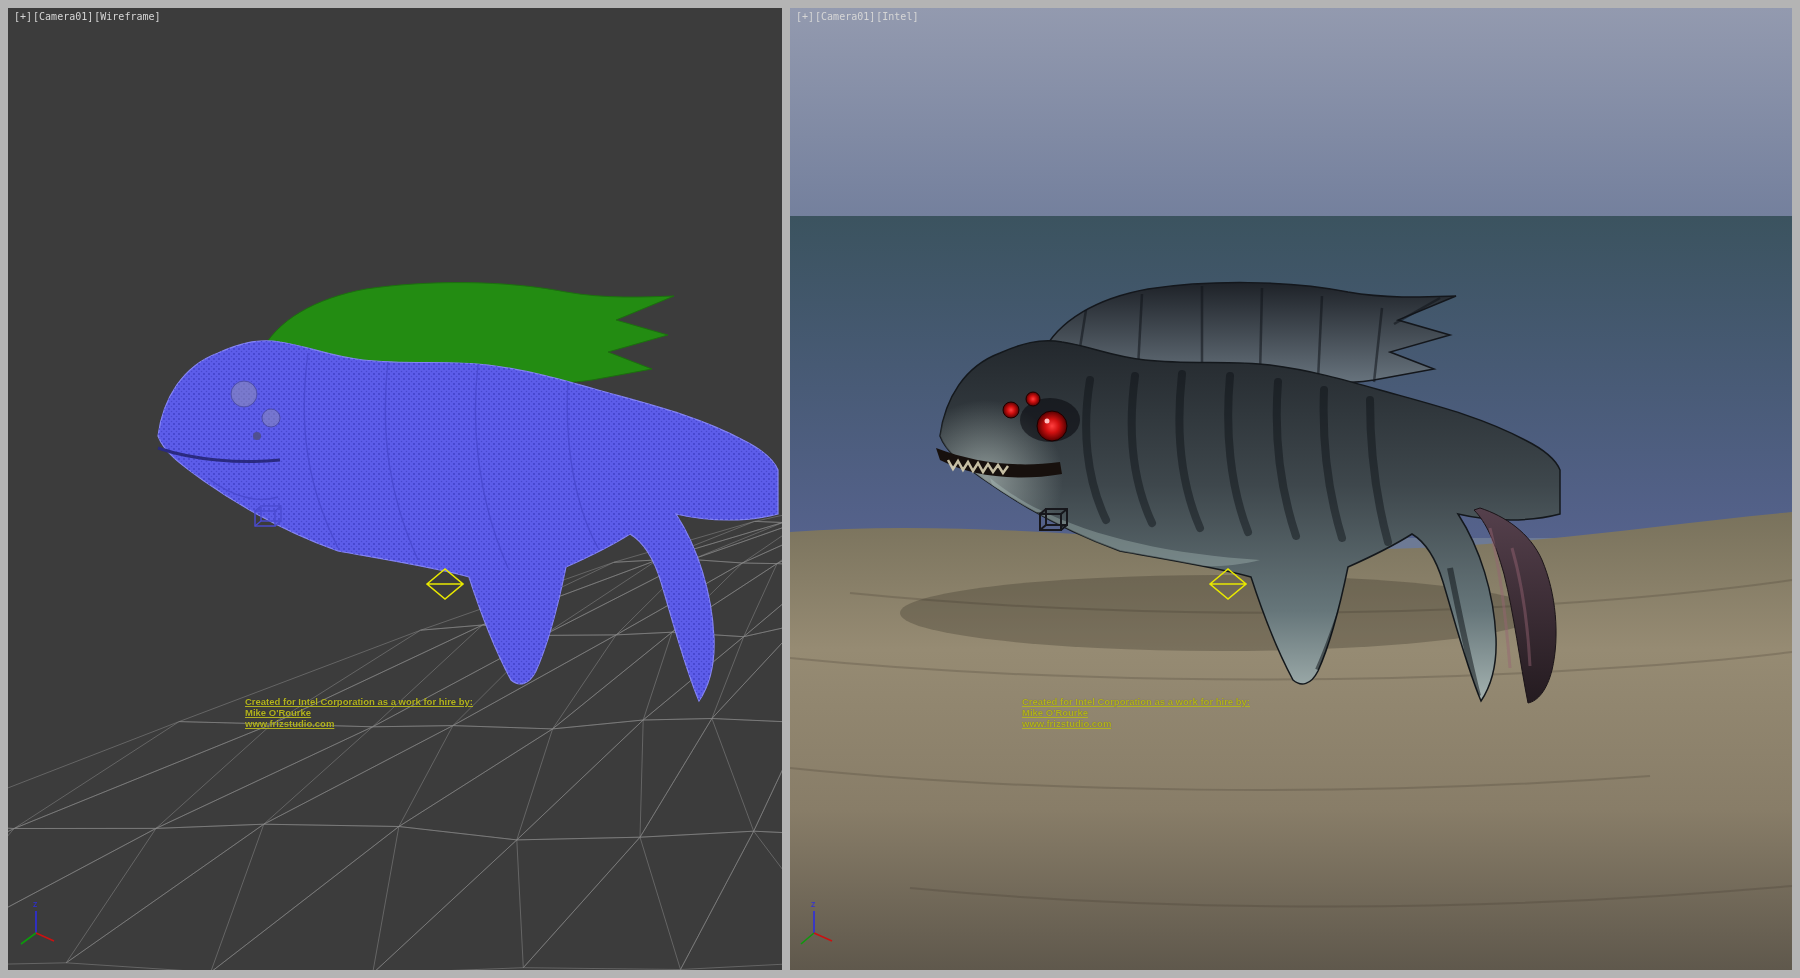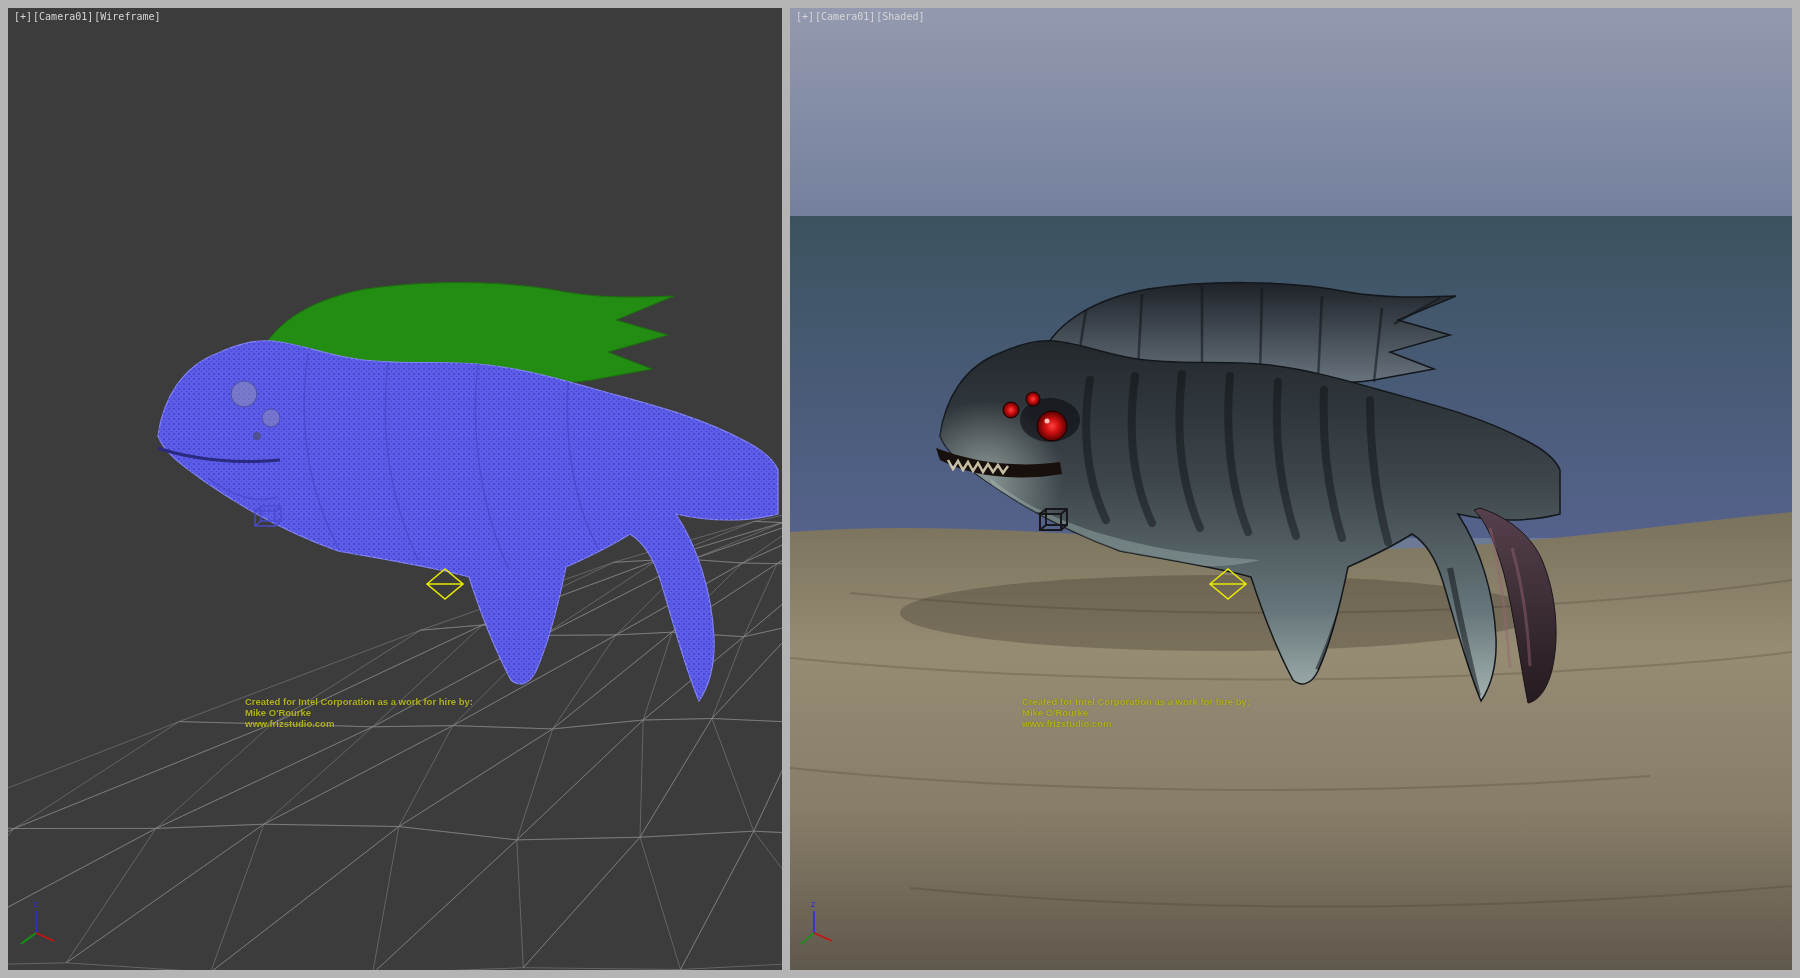--- a/index.html
+++ b/index.html
@@ -8,21 +8,21 @@
          font-family:"Liberation Sans",sans-serif;}
   .viewport{position:relative;height:962px;overflow:hidden;}
   .viewport.left{width:774px;background:#3c3c3c;}
   .viewport.right{width:1002px;background:#6d7a95;}
   svg.scene{position:absolute;left:0;top:0;display:block;}
   .vp-label{position:absolute;top:3px;left:6px;z-index:5;display:flex;gap:1px;
             font:10px "DejaVu Sans Mono",monospace;color:#d6d6d6;}
   .vp-label span{cursor:pointer;}
   .attr-text{position:absolute;z-index:4;color:#b2b21e;
              font:bold 9.5px "Liberation Sans",sans-serif;line-height:11px;
-             white-space:nowrap;text-shadow:0 0 1px rgba(0,0,0,.35);}
+             white-space:nowrap;text-shadow:0 0 1px rgba(0,0,0,.35);text-decoration:underline;}
   .viewport.left  .attr-text{left:237px;top:688px;}
   .viewport.right .attr-text{left:232px;top:688px;}
   .fishL-base{fill:#5d5dea;stroke:#8585f5;stroke-width:1.2;}
   .fishL-stip{fill:url(#stipPat);}
   .finL{fill:#238c12;stroke:#1c6f0e;stroke-width:1;}
   .wire-int{stroke:#4343c8;stroke-width:1.4;fill:none;opacity:.65;}
   .gizmo-diamond{stroke:#e8e800;stroke-width:1.6;fill:none;}
   .axz{font:8px "DejaVu Sans",sans-serif;fill:#2d2de0;}
 </style>
 </head>
@@ -93,21 +93,21 @@
       <div>Created for Intel Corporation as a work for hire by:</div>
       <div>Mike O'Rourke</div>
       <div>www.frizstudio.com</div>
     </div>
   </div>
 
   <div class="viewport right">
     <div class="vp-label">
       <span>[+]</span>
       <span>[Camera01]</span>
-      <span>[Shaded]</span>
+      <span>[Intel]</span>
     </div>
 
     <svg class="scene" width="1002" height="962" viewBox="0 0 1002 962">
       <defs>
         <linearGradient id="skyG" x1="0" y1="0" x2="0" y2="1">
           <stop offset="0" stop-color="#939aaf"></stop>
             <stop offset="1" stop-color="#74809d"></stop>
         </linearGradient>
         <linearGradient id="waterG" x1="0" y1="0" x2="0" y2="1">
           <stop offset="0" stop-color="#3b535f"></stop>

